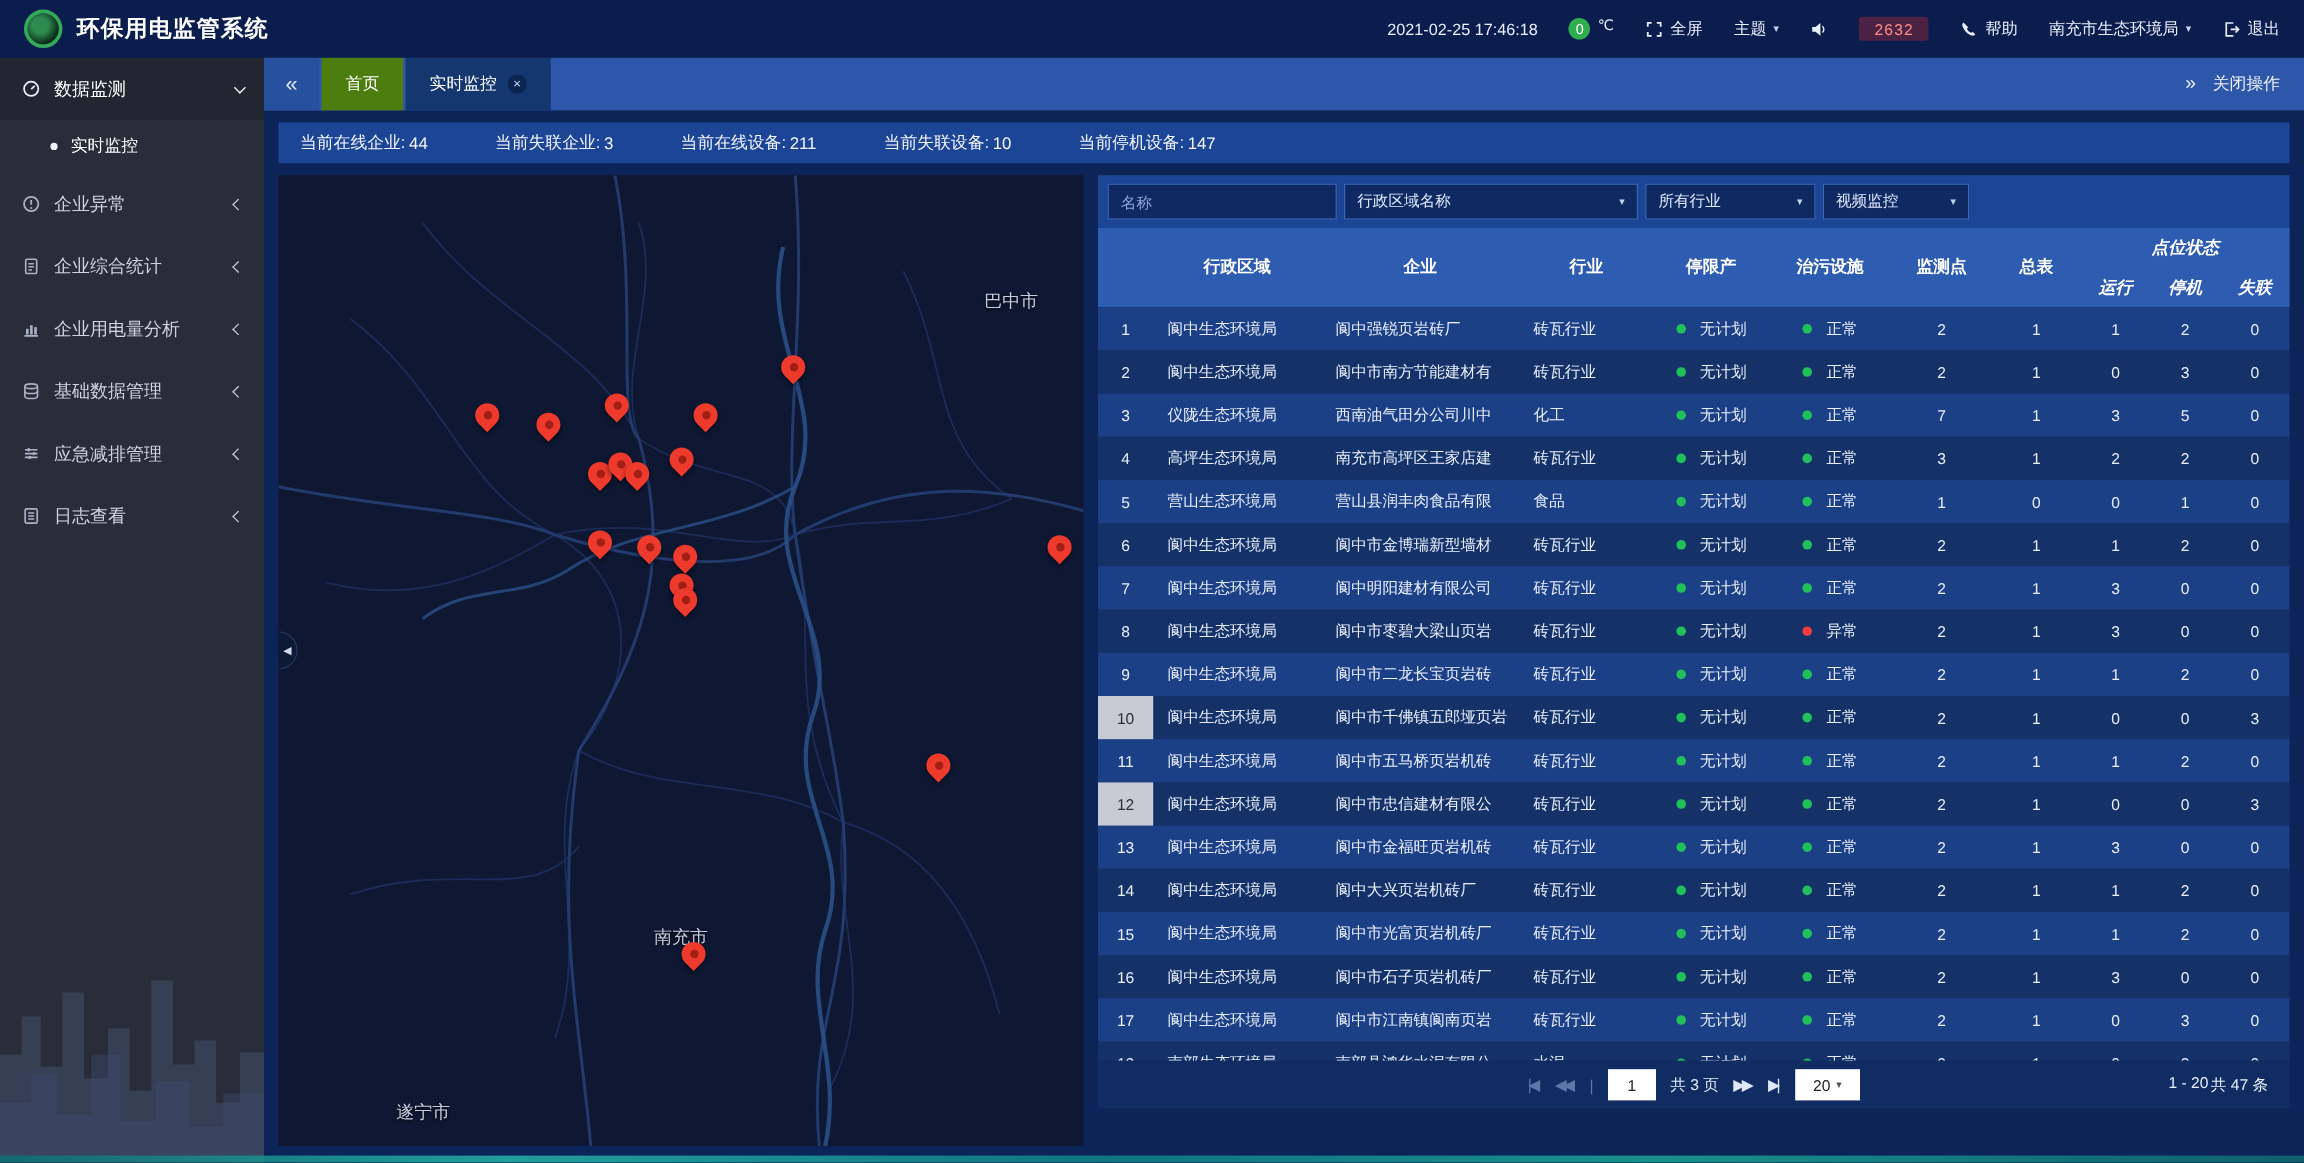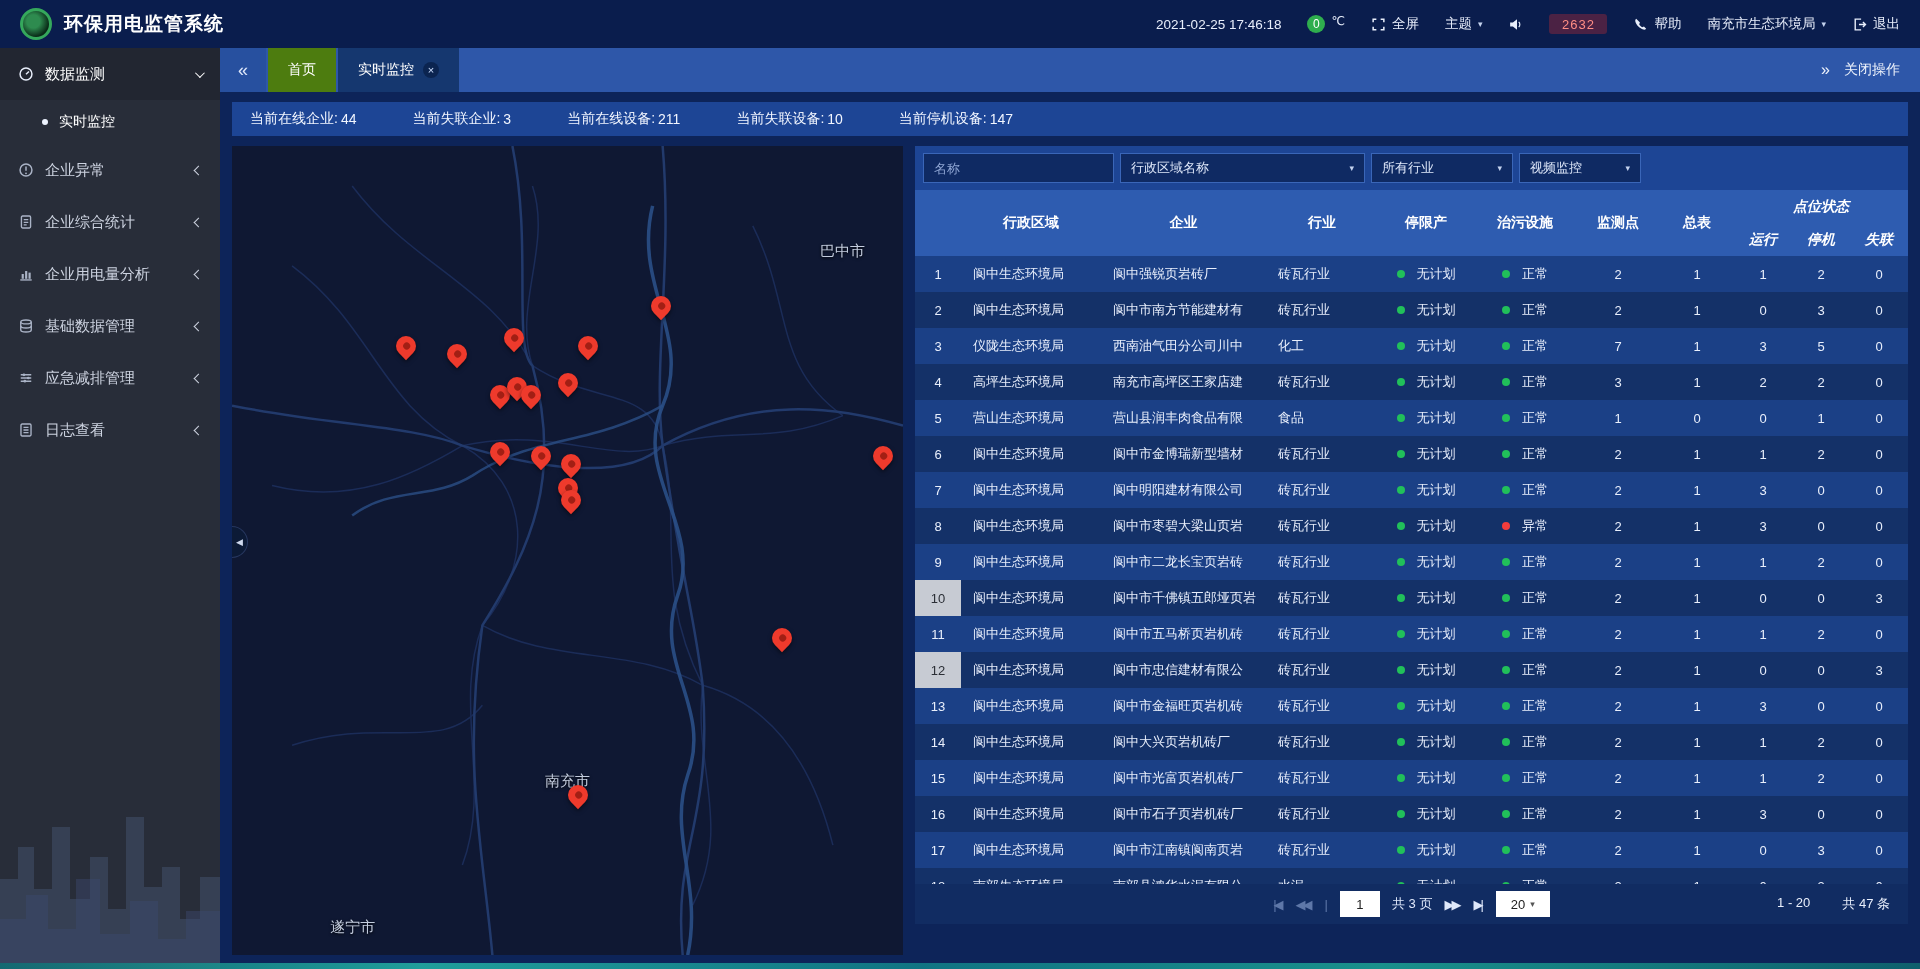--- a/index.html
+++ b/index.html
@@ -142,21 +142,21 @@
     flex:none; height:40px; background:#112c62; display:flex; align-items:center; justify-content:center;
     gap:12px; position:relative; font-size:13px; color:#dfe8fa;
   }
   .pg-btn { letter-spacing:-3px; cursor:pointer; font-size:13px; padding-right:3px; }
   .pg-btn.disabled { color:#5e77a8; cursor:default; }
   .pg-sep { color:#5e77a8; }
   .pg-input { width:40px; height:26px; border:none; background:#fff; color:#222; text-align:center; font-size:13px; font-family:inherit; }
   .pg-pages { white-space:nowrap; }
   .pg-size { width:54px; height:26px; background:#fff; color:#222; display:flex; align-items:center; justify-content:center; gap:5px; cursor:pointer; }
   .pg-size .caret { color:#555; }
-  .pg-info { position:absolute; right:18px; display:flex; gap:32px; color:#e9effc; }
+  .pg-info { position:absolute; right:18px; display:flex; gap:2px; color:#e9effc; }
 
   .bottom-strip {
     position:absolute; left:0; bottom:0; width:100%; height:6px; z-index:10; opacity:.85;
     background:linear-gradient(90deg,#0f6f74,#23b3a6 22%,#11828a 48%,#1ba394 72%,#0e6a70);
   }
 </style>
 </head>
 <body>
 
 <div class="page">

